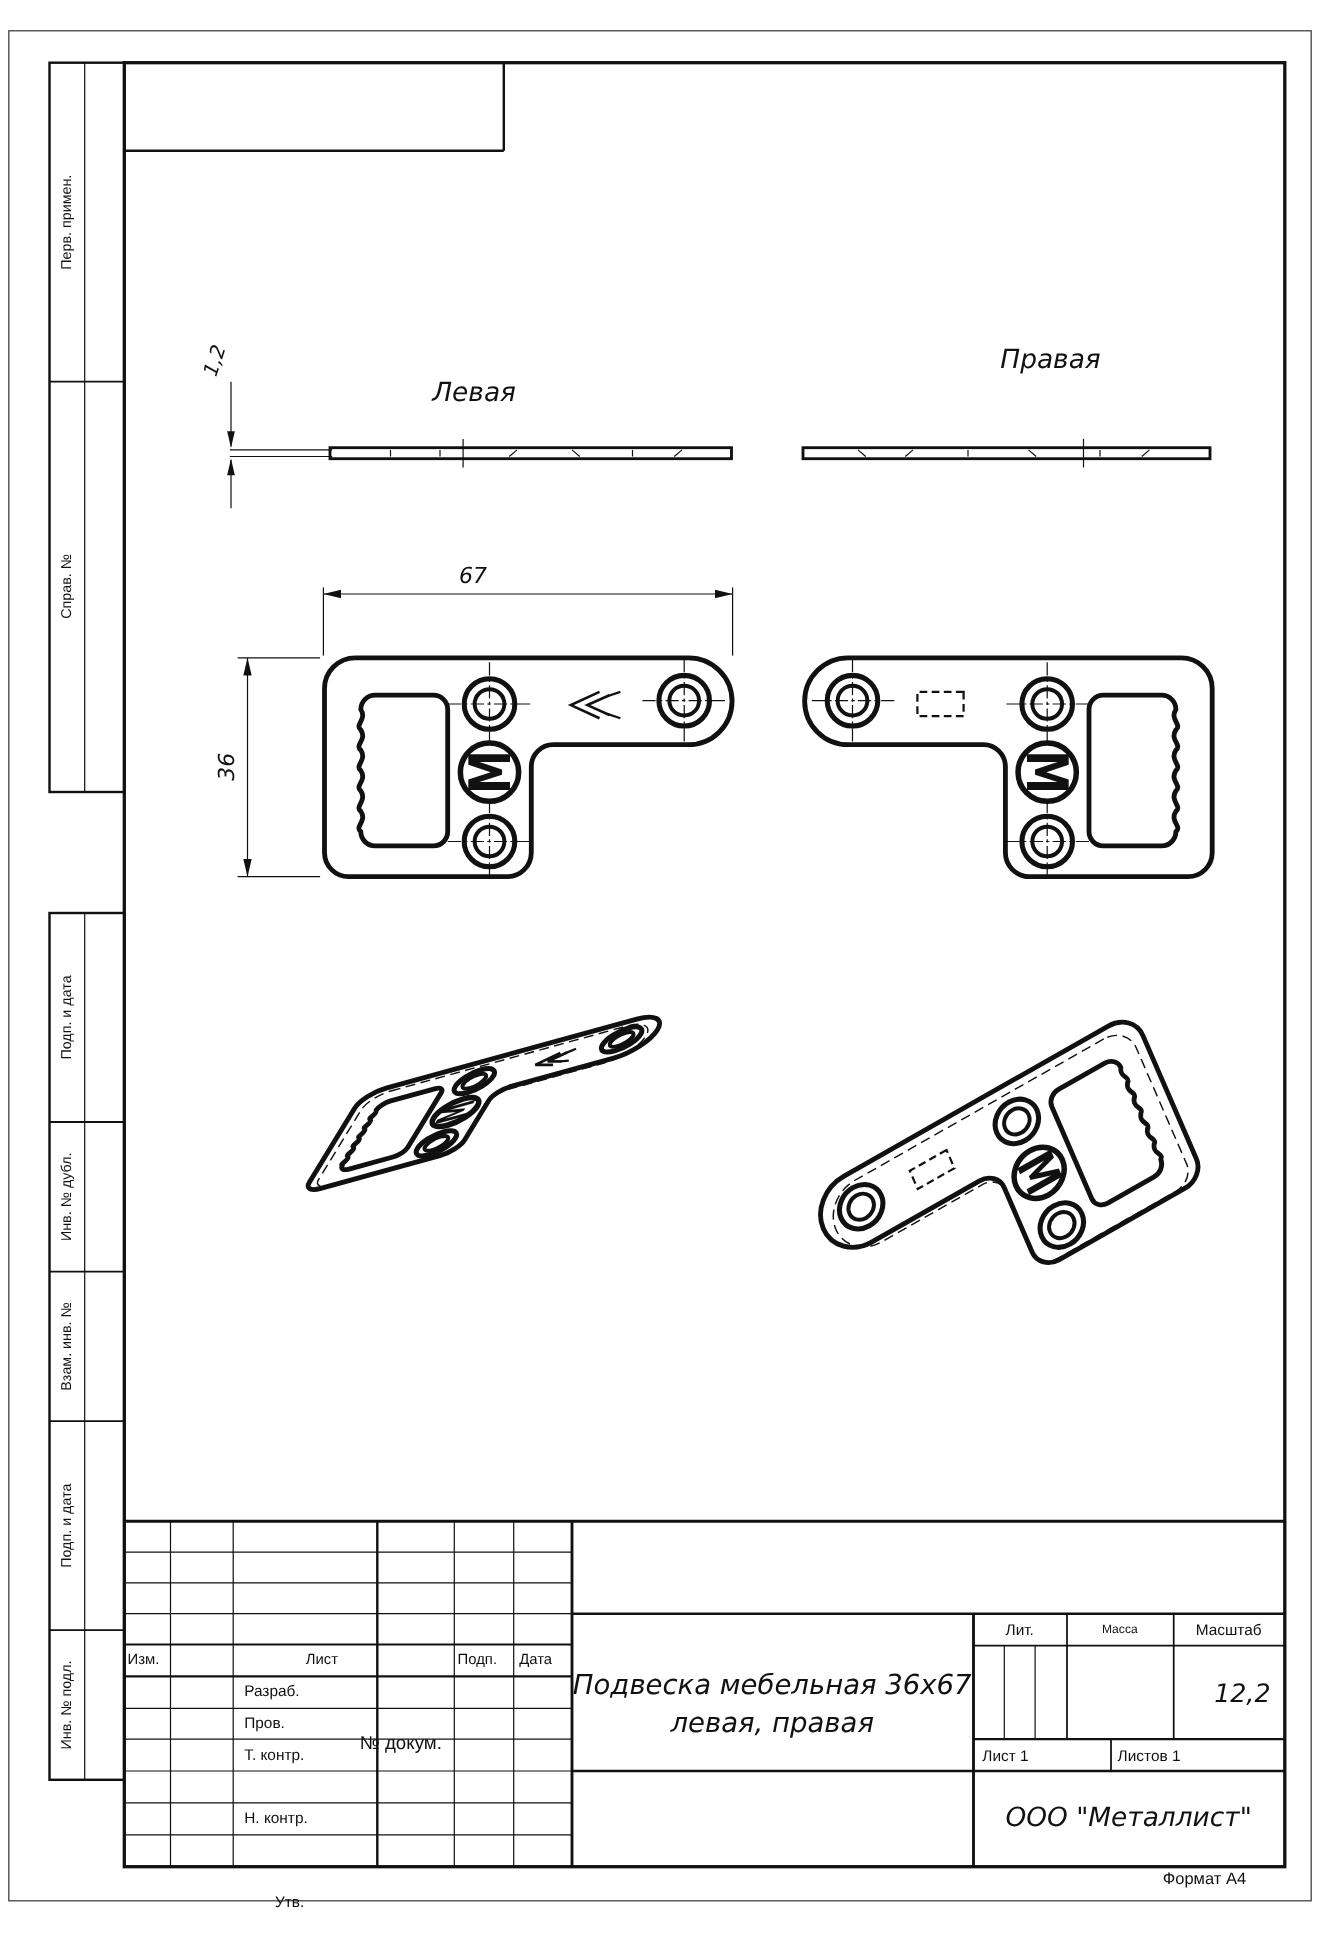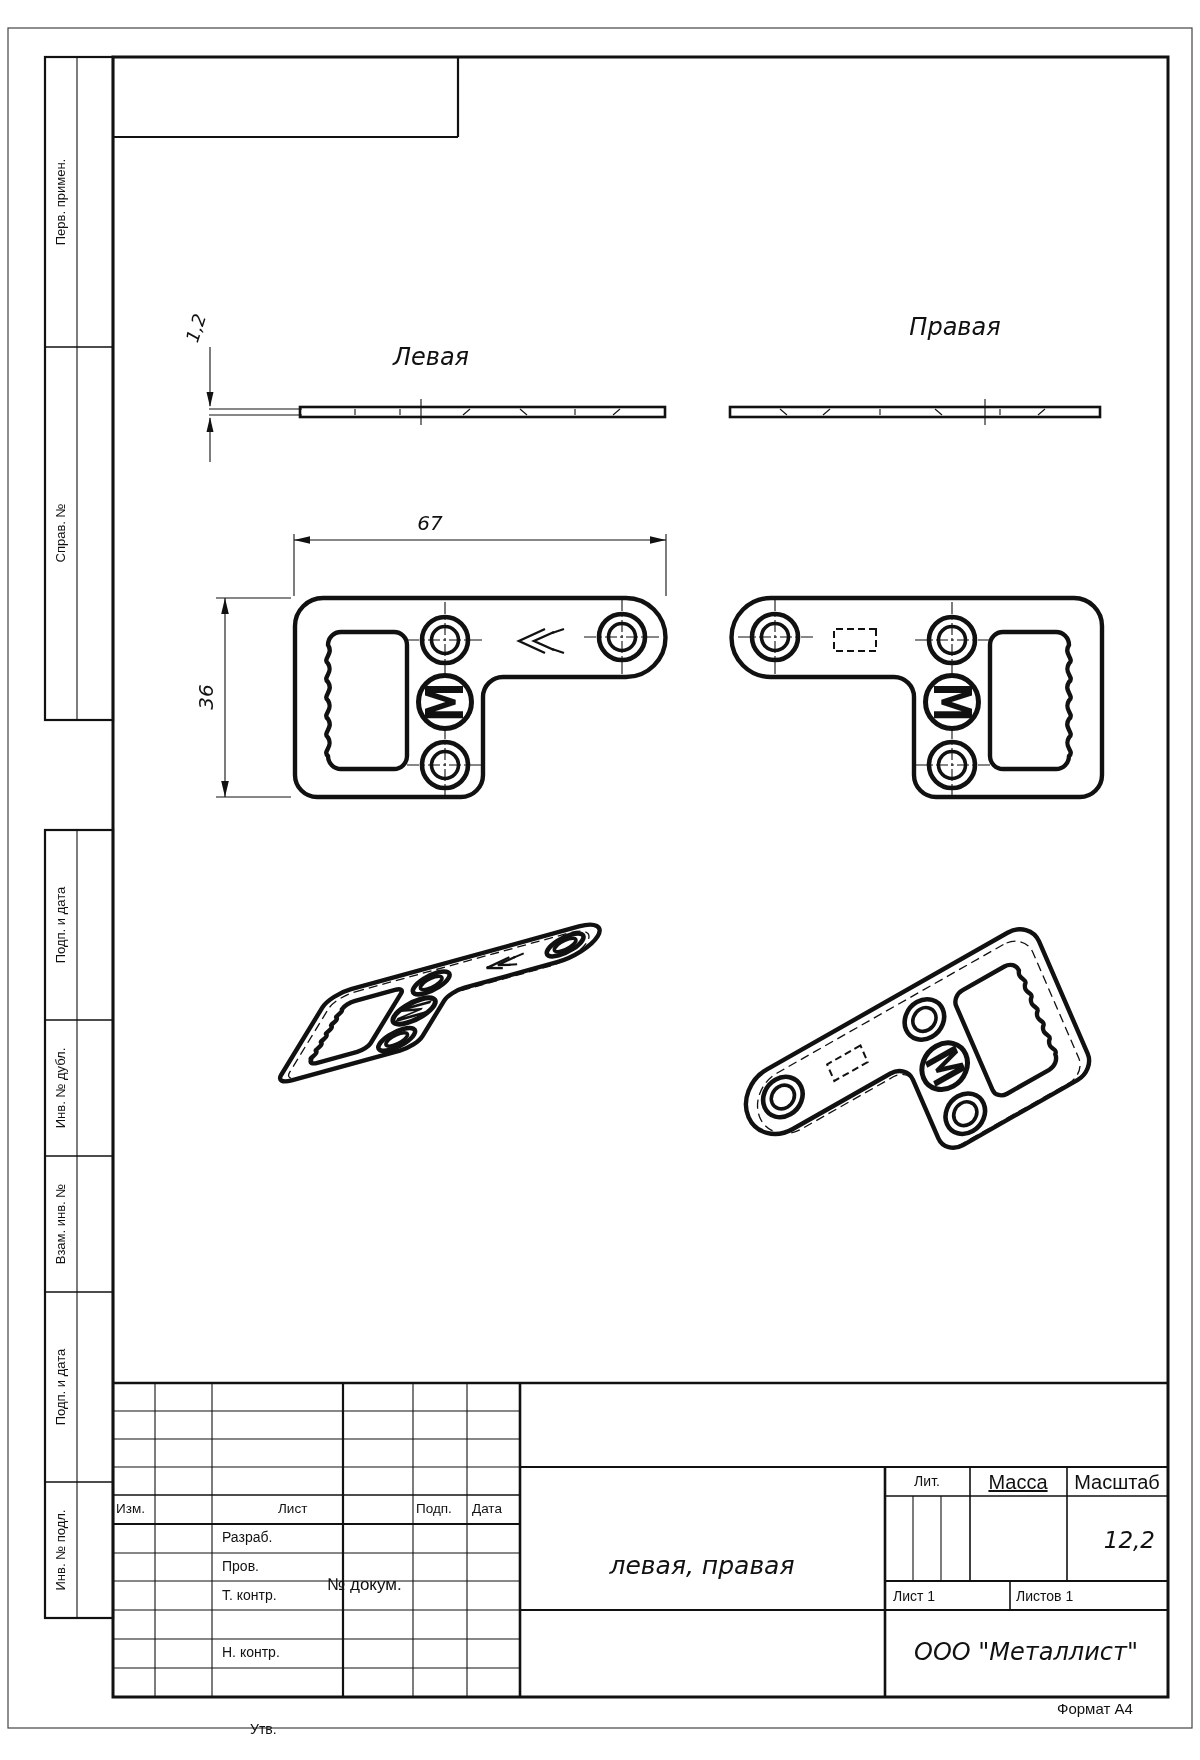--- a/index.html
+++ b/index.html
@@ -210,25 +210,26 @@
 <span class="lbl sans" style="font-size:17px;left:327px;top:1576px;">№ докум.</span>
 <span class="lbl sans" style="font-size:13.5px;left:416px;top:1502px;">Подп.</span>
 <span class="lbl sans" style="font-size:13.5px;left:472px;top:1502px;">Дата</span>
 
 <span class="lbl sans" style="font-size:14px;left:222px;top:1530px;">Разраб.</span>
 <span class="lbl sans" style="font-size:14px;left:222px;top:1559px;">Пров.</span>
 <span class="lbl sans" style="font-size:14px;left:222px;top:1588px;">Т. контр.</span>
 <span class="lbl sans" style="font-size:14px;left:222px;top:1645px;">Н. контр.</span>
 <span class="lbl sans" style="font-size:14px;left:250px;top:1674px;margin-top:48px;">Утв.</span>
 
+<span class="lbl it ctr" style="font-size:25px;left:702px;top:1532px;">Подвеска мебельная 36х67</span>
 <span class="lbl it ctr" style="font-size:25px;left:702px;top:1566px;">левая, правая</span>
 
 <span class="lbl sans ctr" style="font-size:14px;left:927px;top:1482px;">Лит.</span>
-<span class="lbl sans ctr" style="font-size:20px;left:1018px;top:1482px;text-decoration:underline;">Масса</span>
-<span class="lbl sans ctr" style="font-size:20px;left:1117px;top:1482px;">Масштаб</span>
+<span class="lbl sans ctr" style="font-size:11px;left:1018px;top:1482px;">Масса</span>
+<span class="lbl sans ctr" style="font-size:14px;left:1117px;top:1482px;">Масштаб</span>
 <span class="lbl it" style="font-size:23px;right:45px;top:1528px;">12,2</span>
 
 <span class="lbl sans" style="font-size:14px;left:893px;top:1589px;">Лист 1</span>
 <span class="lbl sans" style="font-size:14px;left:1016px;top:1589px;">Листов 1</span>
 
 <span class="lbl it ctr" style="font-size:24px;left:1026px;top:1652px;">ООО "Металлист"</span>
 
 <span class="lbl sans" style="font-size:15px;left:1057px;top:1701px;">Формат А4</span>
 
 </div>

